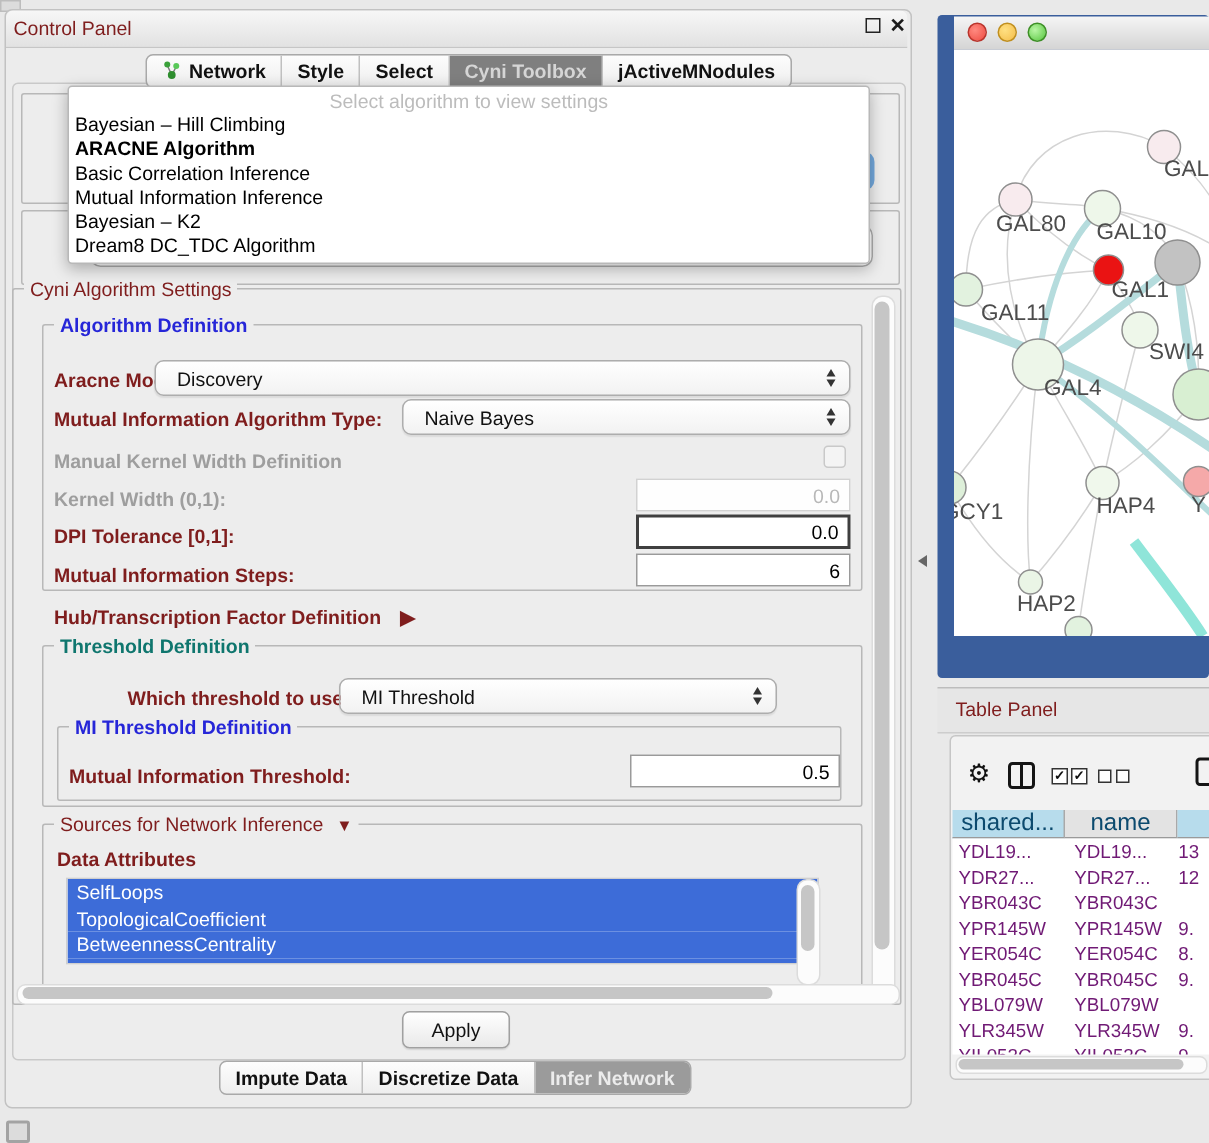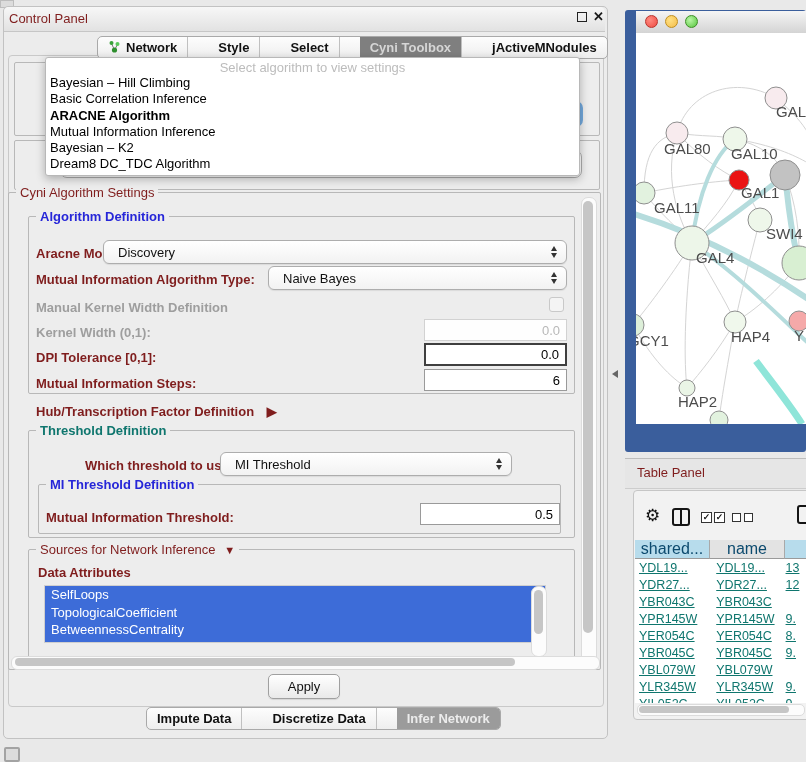--- a/index.html
+++ b/index.html
@@ -7,21 +7,21 @@
   .page{position:relative;width:806px;height:762px;overflow:hidden;background:#e9e9e9;}
   .abs{position:absolute;}
   .lbl{font-size:13px;color:#7f1d1d;white-space:nowrap;}
   .b{font-weight:bold;}
   .dis{color:#9e9e9e;}
   
   .cp{left:3px;top:6px;width:603px;height:731px;background:#ececec;border:1px solid #c2c2c2;border-radius:5px;}
   .cp-tb{left:4px;top:7px;width:601px;height:24px;background:linear-gradient(#f7f7f7,#e2e2e2);border-bottom:1px solid #c6c6c6;border-radius:5px 5px 0 0;}
   .tabpane{left:8px;top:55px;width:594px;height:650px;background:#ededed;border:1px solid #c9c9c9;border-radius:4px;}
   
-  .seg{display:flex;height:23px;border:1px solid #a9a9a9;border-radius:5px;overflow:hidden;background:linear-gradient(#fdfdfd,#eeeeee);box-sizing:border-box;gap:20px;}
+  .seg{display:flex;height:23px;border:1px solid #a9a9a9;border-radius:5px;overflow:hidden;background:linear-gradient(#fdfdfd,#eeeeee);box-sizing:border-box;}
   .seg .tab{display:flex;align-items:center;justify-content:center;font-size:13px;font-weight:bold;color:#111;border-right:1px solid #c0c0c0;padding:0 10px;white-space:nowrap;}
   .seg .tab:last-child{border-right:none;}
   .seg .tab.sel{background:#7f7f7f;color:#d6d6d6;}
   .seg2 .tab.sel{background:#9b9b9b;color:#ececec;}
   
   .gbox{border:1px solid #b8b8b8;border-radius:2px;background:transparent;}
   .gtitle{font-size:13px;background:#ededed;padding:0 4px;white-space:nowrap;}
   .blue{color:#2626d8;font-weight:bold;}
   .green{color:#0f766e;font-weight:bold;}
   
@@ -40,21 +40,21 @@
   .pop-item{font-size:13px;line-height:16.3px;padding-left:4px;color:#000;white-space:nowrap;}
   
   .frame{left:625px;top:10px;width:181px;height:442px;background:#3a5e9c;border-radius:3px;}
   .ftb{left:636px;top:11px;width:170px;height:22px;background:linear-gradient(#f5f5f5,#d4d4d4);border-bottom:1px solid #9a9a9a;}
   .light{width:13px;height:13px;border-radius:50%;box-sizing:border-box;}
   svg text{font-family:"Liberation Sans",sans-serif;font-size:15px;fill:#4c4c4c;}
   
   .tpband{left:625px;top:458px;width:181px;height:29px;background:#e6e6e6;border-top:1px solid #bdbdbd;border-bottom:1px solid #cdcdcd;}
   .tpbox{left:633px;top:490px;width:180px;height:228px;background:#f2f2f2;border:1px solid #c6c6c6;border-radius:4px;}
   .hcell{font-size:16px;color:#0c4a6e;display:flex;align-items:center;justify-content:center;box-sizing:border-box;border-right:1px solid #a9a9a9;border-bottom:1px solid #9a9a9a;}
-  .trow{display:flex;height:17px;align-items:center;font-size:12.5px;color:#0f766e;text-decoration:underline;}
+  .trow{display:flex;height:17px;align-items:center;font-size:12.5px;color:#701a75;}
   .tc1{width:75px;padding-left:4px;box-sizing:border-box;overflow:hidden;white-space:nowrap;}
   .tc2{width:75px;padding-left:8px;box-sizing:border-box;overflow:hidden;white-space:nowrap;}
   .tc3{width:22px;padding-left:4px;overflow:hidden;white-space:nowrap;}
   .icon-sq{box-sizing:border-box;border:2px solid #151515;border-radius:3px;}
   .ckbx{width:11px;height:11px;border:1.5px solid #333;box-sizing:border-box;font-size:9px;line-height:9px;text-align:center;color:#111;font-weight:bold;background:#fff;}
   .ebx{width:9px;height:9px;border:1.5px solid #333;box-sizing:border-box;background:#fff;}
 </style>
 </head>
 <body>
 
@@ -99,22 +99,22 @@
   </div>
 
   <div class="abs gbox" style="left:14px;top:62px;width:584px;height:72px;"></div>
   <div class="abs" style="left:560px;top:101px;width:23px;height:26px;border:3px solid #72a8dc;border-radius:7px;background:#eef3f8;box-sizing:border-box;"></div>
   <div class="abs gbox" style="left:14px;top:140px;width:584px;height:48px;"></div>
   <div class="abs" style="left:60px;top:150px;width:522px;height:28px;border:1px solid #adadad;border-radius:7px;background:#fff;box-sizing:border-box;"></div>
 
   <div class="abs popup">
     <div class="pop-head">Select algorithm to view settings</div>
     <div class="pop-item">Bayesian – Hill Climbing</div>
+    <div class="pop-item b">ARACNE Algorithm</div>
     <div class="pop-item">Basic Correlation Inference</div>
-    <div class="pop-item b">ARACNE Algorithm</div>
     <div class="pop-item">Mutual Information Inference</div>
     <div class="pop-item">Bayesian – K2</div>
     <div class="pop-item">Dream8 DC_TDC Algorithm</div>
   </div>
 
   <div class="abs gbox" style="left:8px;top:192px;width:591px;height:476px;"></div>
   <div class="abs gtitle lbl" style="left:16px;top:185px;">Cyni Algorithm Settings</div>
   <div class="abs sbv" style="left:581px;top:197px;width:14px;height:466px;"></div>
   <div class="abs thumb" style="left:583px;top:201px;width:10px;height:432px;"></div>
 
@@ -159,21 +159,21 @@
 
   <div class="abs lbl b" style="left:36px;top:404px;">
     <span>Hub/Transcription Factor Definition</span>
     <span style="margin-left:9px;font-size:13px;">▶</span>
   </div>
 
   <div class="abs gbox" style="left:28px;top:430px;width:545px;height:106px;"></div>
   <div class="abs gtitle green" style="left:36px;top:423px;">Threshold Definition</div>
 
   <div class="abs lbl b" style="left:85px;top:458px;">Which threshold to use:</div>
-  <div class="abs combo" style="left:220px;top:452px;width:292px;height:24px;">
+  <div class="abs combo" style="left:226px;top:452px;width:292px;height:24px;">
     <span>MI Threshold</span>
     <span class="stepper">
         <span class="tri-u"></span>
         <span class="tri-d"></span>
       </span>
   </div>
 
   <div class="abs gbox" style="left:38px;top:484px;width:521px;height:48px;"></div>
   <div class="abs gtitle blue" style="left:46px;top:477px;">MI Threshold Definition</div>
   <div class="abs lbl b" style="left:46px;top:510px;">Mutual Information Threshold:</div>

